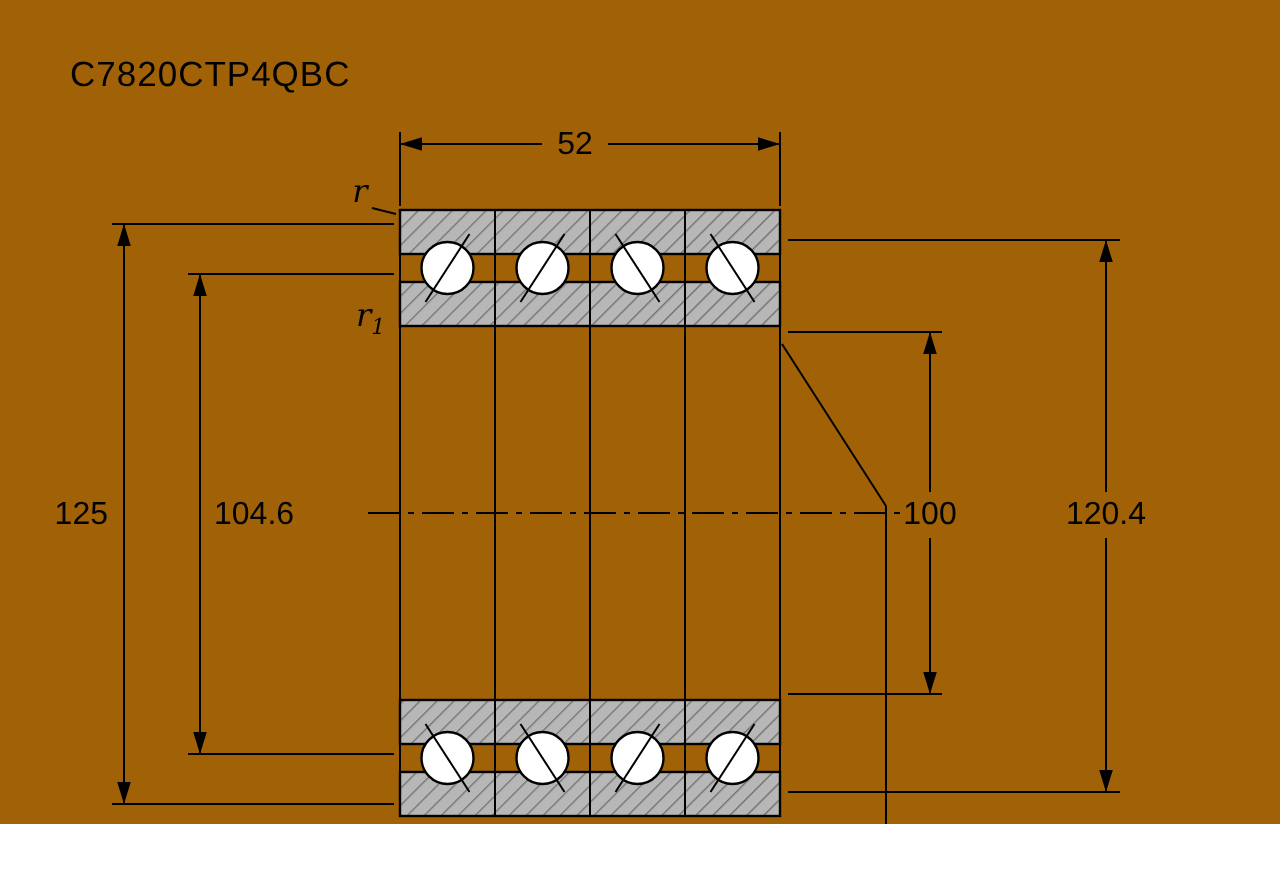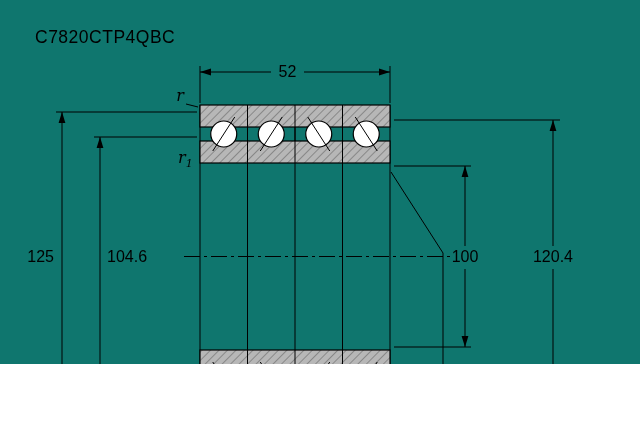--- a/index.html
+++ b/index.html
@@ -1,16 +1,16 @@
 <!DOCTYPE html>
 <html><head>
 <meta charset="utf-8">
 <style>
   html,body{margin:0;padding:0;background:#ffffff;}
-  .stage{position:relative;width:640px;height:364px;background:#0f766e;overflow:hidden;
+  .stage{position:relative;width:640px;height:412px;background:#a16207;overflow:hidden;
          font-family:"Liberation Sans", sans-serif;}
   svg{display:block;}
   text{fill:#000;}
   .dim-text{font-size:16px;font-family:"Liberation Sans",sans-serif;}
   .title-text{font-size:17.5px;font-family:"Liberation Sans",sans-serif;letter-spacing:.5px;}
   .fillet-text{font-size:16px;font-style:italic;font-family:"DejaVu Serif",serif;}
   .thin{stroke:#000;stroke-width:1;fill:none;}
   .arrow{fill:#000;stroke:none;}
 </style>
 </head>

